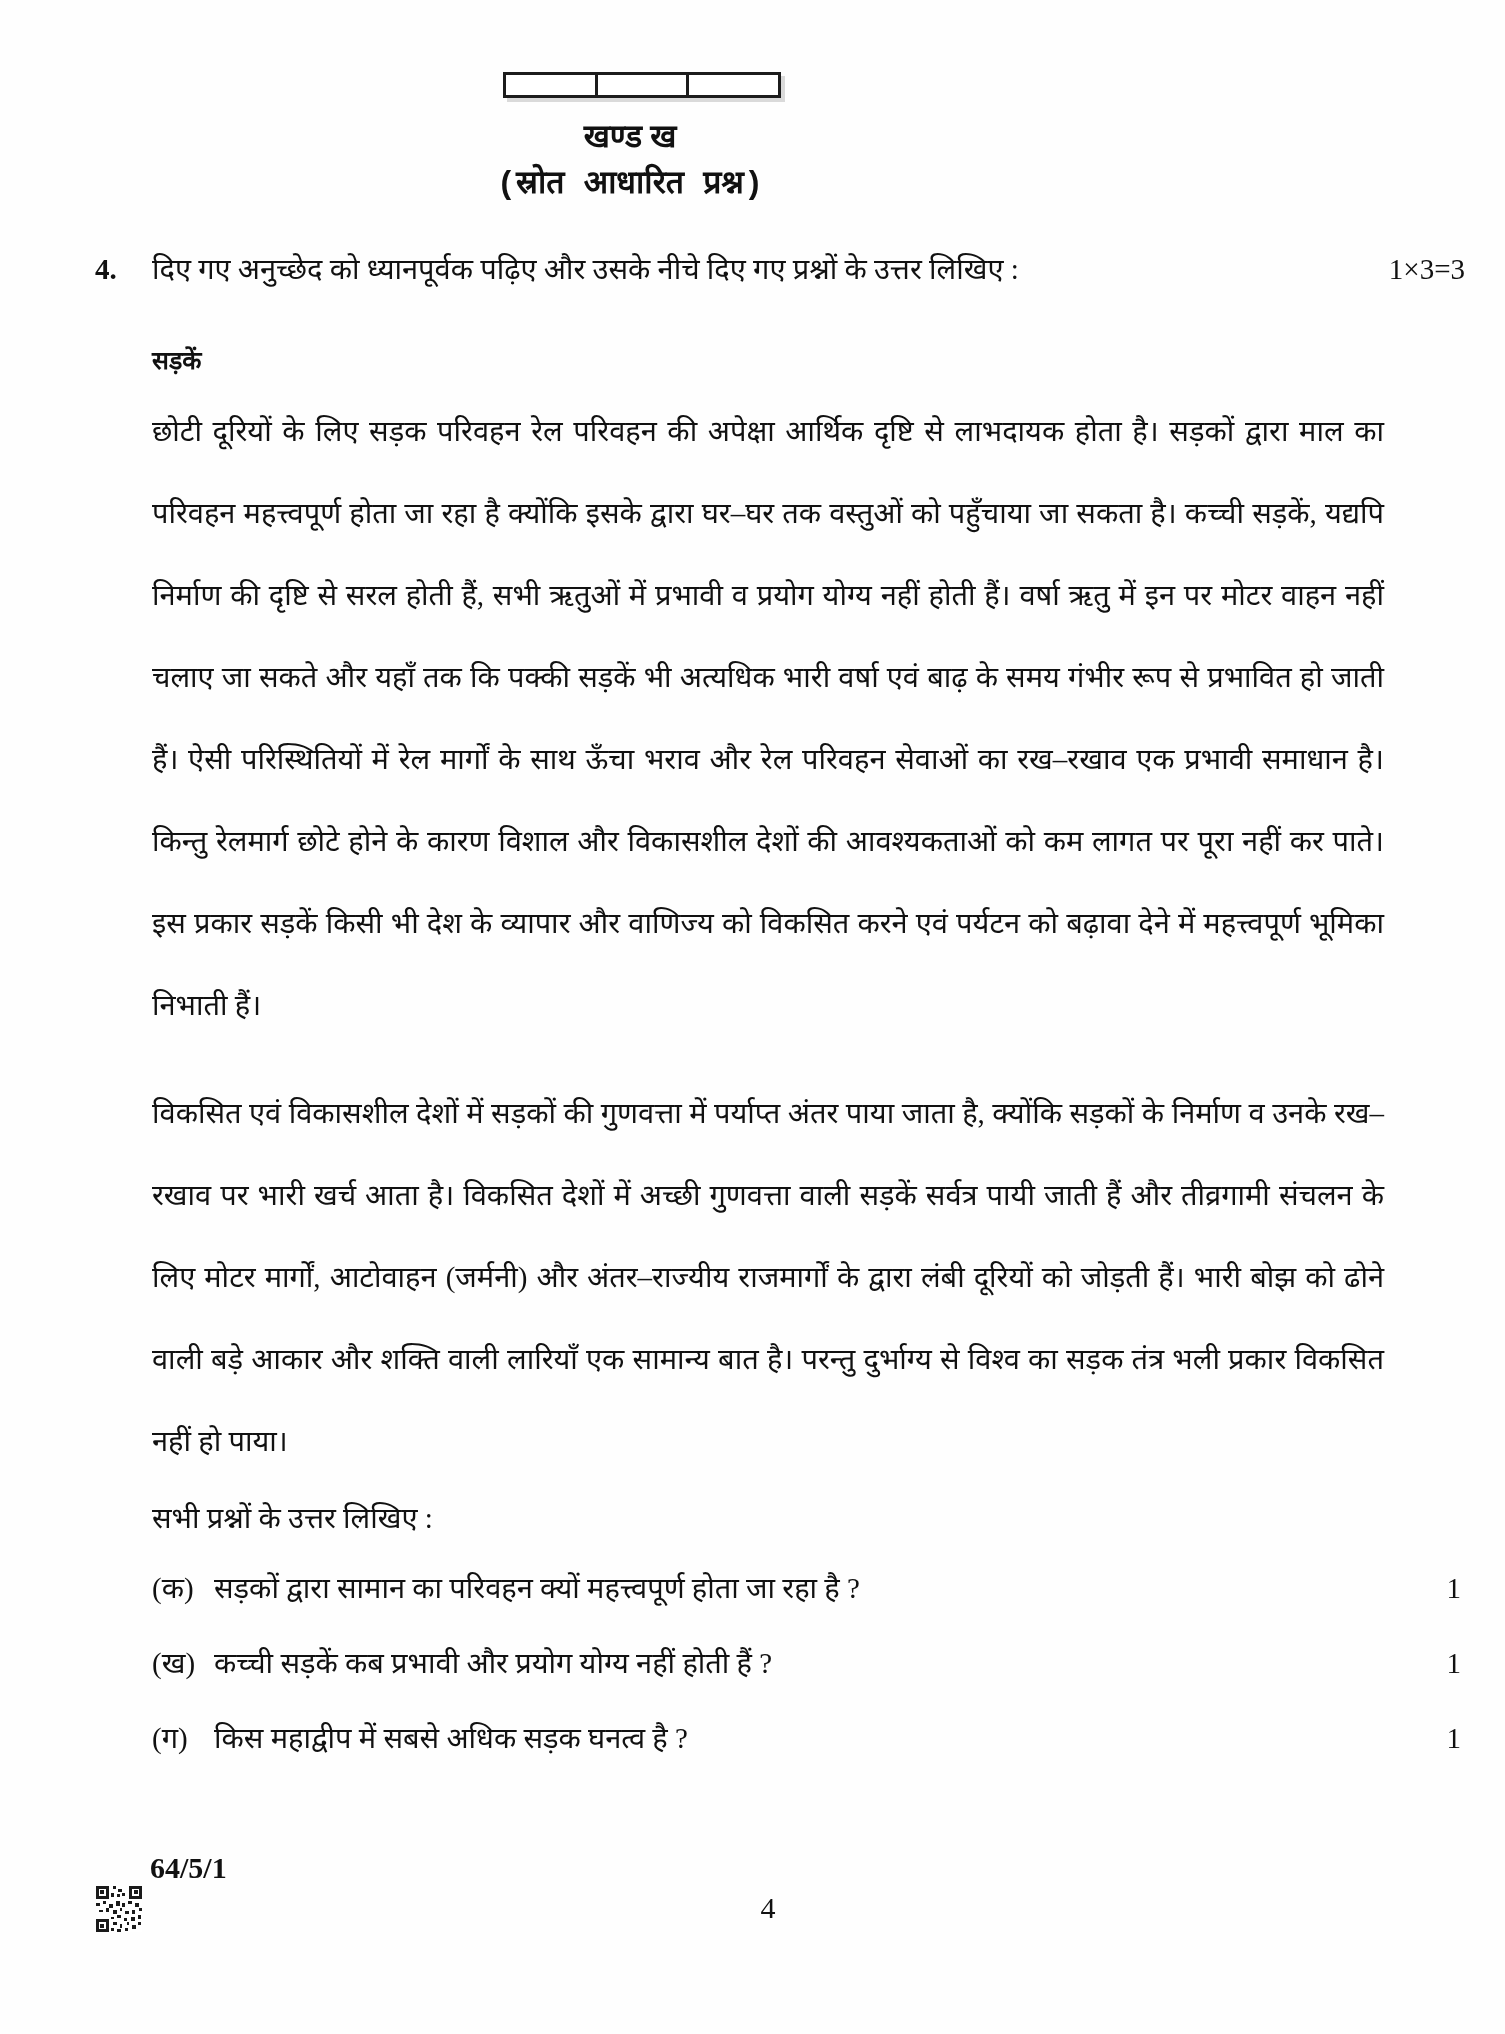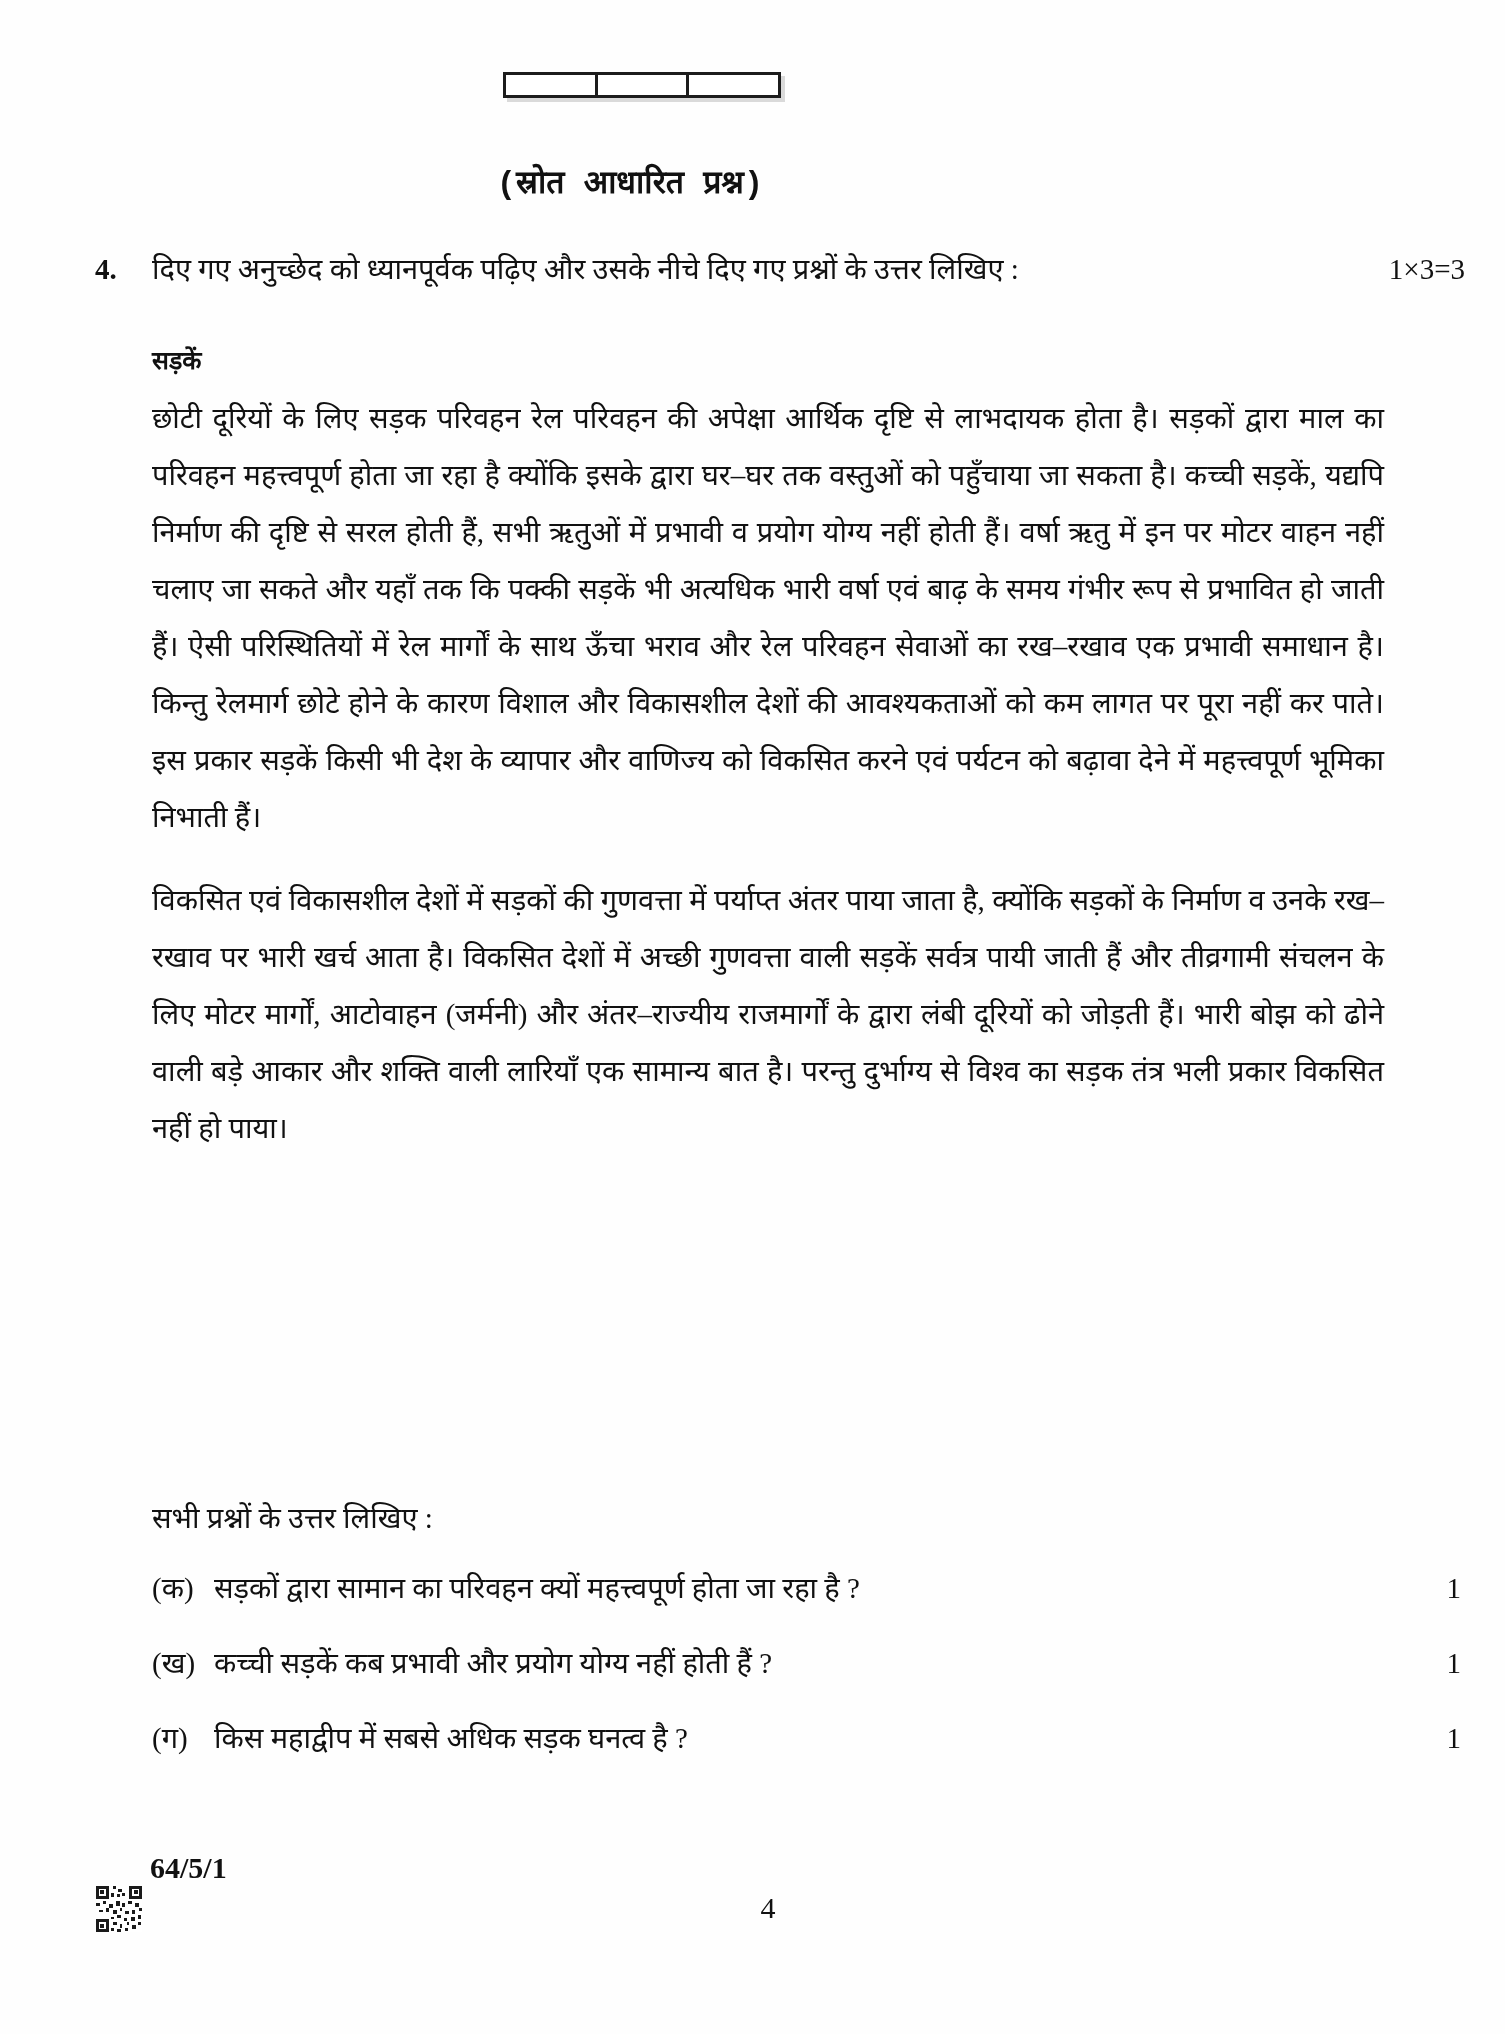--- a/index.html
+++ b/index.html
@@ -42,21 +42,21 @@
   .q4-marks{flex:0 0 auto;margin-left:12px;white-space:nowrap;}
 
   .passage{
     position:absolute;left:152px;top:336px;width:1232px;
     font-size:29px;
   }
   .passage-title{font-weight:bold;font-size:25px;line-height:50px;margin:0 0 4px 0;}
   .passage p{
     margin:0 0 26px 0;
     text-align:justify;
-    line-height:57px;
+    line-height:82px;
   }
 
   .answers-heading{
     position:absolute;left:152px;top:1498px;
     font-weight:normal;font-size:29px;line-height:40px;
   }
 
   .sub-questions{
     position:absolute;left:152px;right:44px;top:1566px;
   }
@@ -83,20 +83,21 @@
 <body>
 
 <div class="page">
 
   <div class="top-box">
     <div class="cell"></div>
     <div class="cell"></div>
     <div class="cell"></div>
   </div>
 
+  <div class="section-head">खण्ड ख</div>
   <div class="section-sub">(स्रोत आधारित प्रश्न)</div>
 
   <div class="q4-row">
     <span class="q4-num">4.</span>
     <span class="q4-text">दिए गए अनुच्छेद को ध्यानपूर्वक पढ़िए और उसके नीचे दिए गए प्रश्नों के उत्तर लिखिए :</span>
     <span class="q4-marks">1×3=3</span>
   </div>
 
   <div class="passage">
     <div class="passage-title">सड़कें</div>

